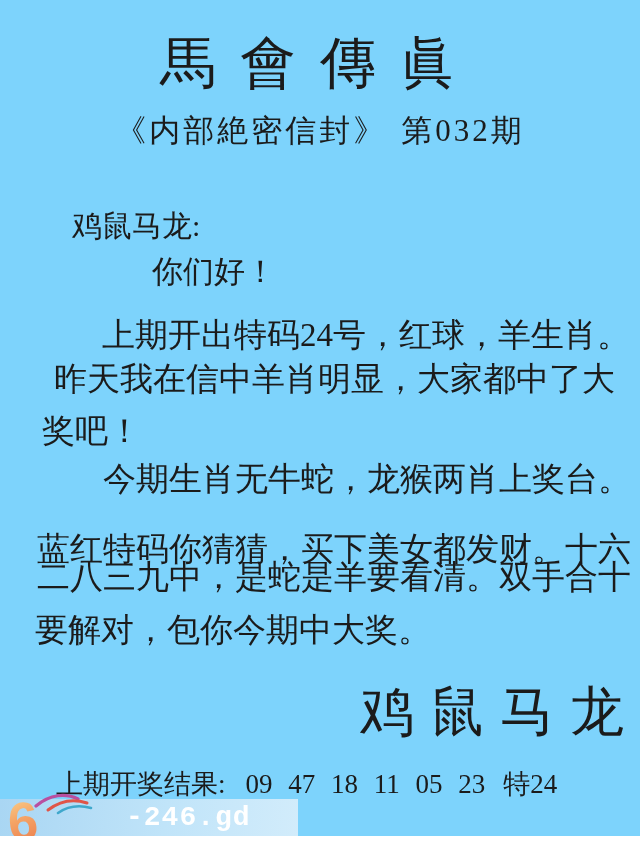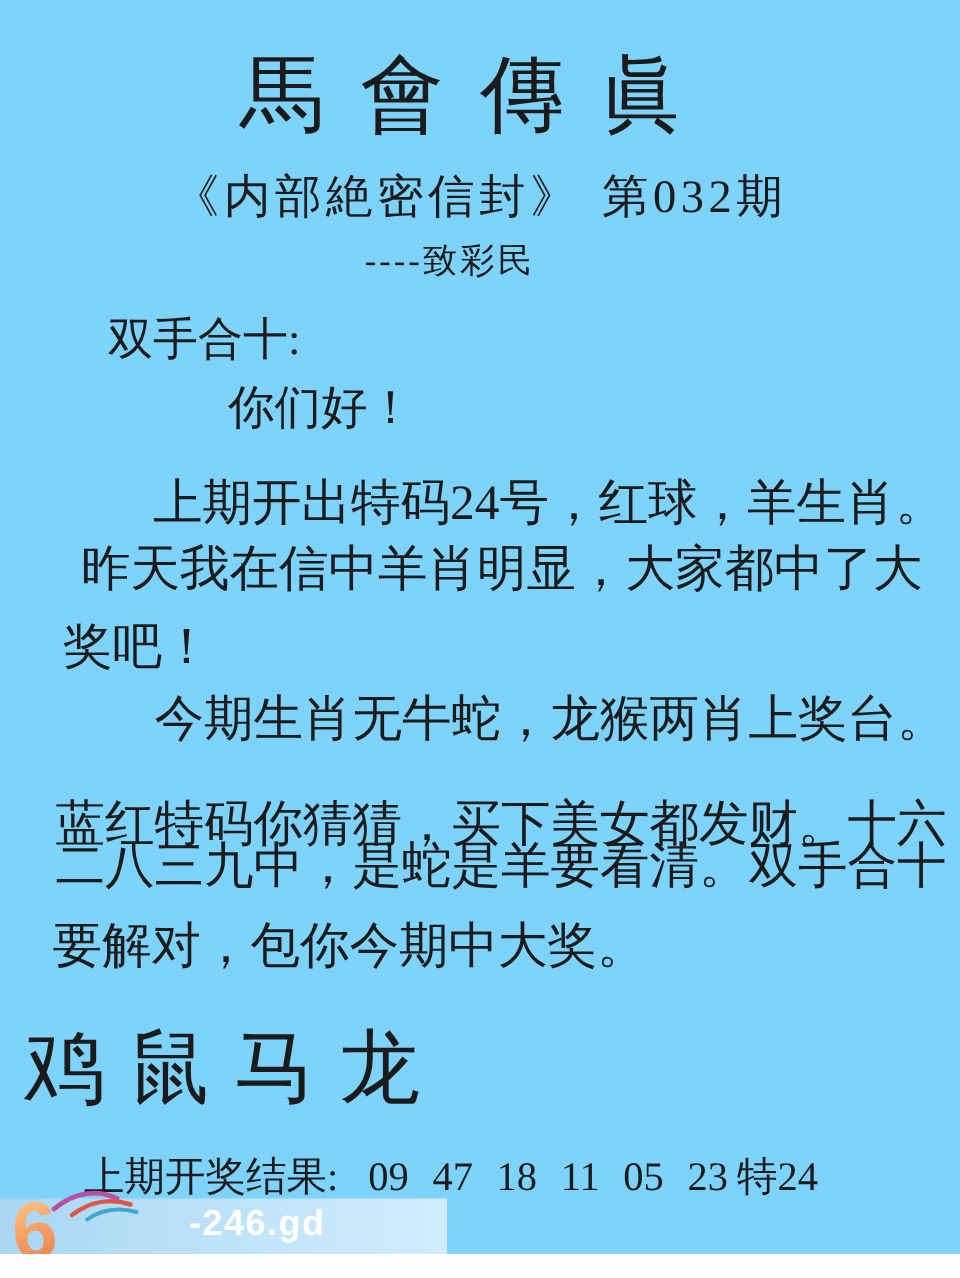--- a/index.html
+++ b/index.html
@@ -65,41 +65,41 @@
   .l2 { top: 409px; left: 42px;  }
   .l3 { top: 457px; left: 103px; }
   .l4 { top: 505px; left: 37px; margin-top: 22px;  }
   .l5 { top: 555px; left: 37px;  }
   .l6 { top: 608px; left: 35px;  }
   .zodiac {
     position: absolute;
     top: 676px;
     left: 0;
     right: 0;
-    text-align: left;
+    text-align: right;
     font-size: 54px;
     font-weight: 500;
     letter-spacing: 16px;
     padding-left: 16px;
     white-space: nowrap;
   }
   .results {
     position: absolute;
     top: 766px;
     left: 56px;
     font-size: 27px;
     white-space: nowrap;
     font-weight: 500;
   }
   .results .nums {
     margin-left: 20px;
     word-spacing: 9px;
   }
   .results .special {
-    margin-left: 6px;
+    margin-left: 18px;
   }
   
   .wm {
     position: absolute;
     left: 0;
     top: 799px;
     width: 298px;
     height: 53px;
     background: linear-gradient(95deg, #a9d6f3 0%, #c0e4f9 55%, #d2ecfb 100%);
   }
@@ -132,41 +132,40 @@
     font-style: italic;
     letter-spacing: 3px;
     white-space: nowrap;
     font-family: "Liberation Serif", "DejaVu Serif", serif;
   }
   .wm-domain {
     position: absolute;
     left: 126px;
     top: 3px;
     color: #ffffff;
-    font-size: 24px;
+    font-size: 28px;
     font-weight: bold;
     letter-spacing: 1px;
     white-space: nowrap;
-    font-family: Liberation Sans, sans-serif;
+    font-family: Liberation Mono, monospace;
   }
 </style>
 </head>
 <body>
 
 <div class="page">
 
   <div class="title">馬會傳眞</div>
 
   <div class="subtitle">
     <span>《内部絶密信封》</span><span class="issue">第032期</span>
   </div>
 
-  <div class="dedication">----致彩民</div>
 
-  <p class="ln salutation">双手合十:</p>
+  <p class="ln salutation">鸡鼠马龙:</p>
   <p class="ln greeting">你们好！</p>
 
   <p class="ln l0">上期开出特码24号，红球，羊生肖。</p>
   <p class="ln l1">昨天我在信中羊肖明显，大家都中了大</p>
   <p class="ln l2">奖吧！</p>
   <p class="ln l3">今期生肖无牛蛇，龙猴两肖上奖台。</p>
   <p class="ln l4">蓝红特码你猜猜，买下美女都发财。十六</p>
   <p class="ln l6">要解对，包你今期中大奖。</p>
   <p class="ln l5">二八三九中，是蛇是羊要看清。双手合十</p>
 

